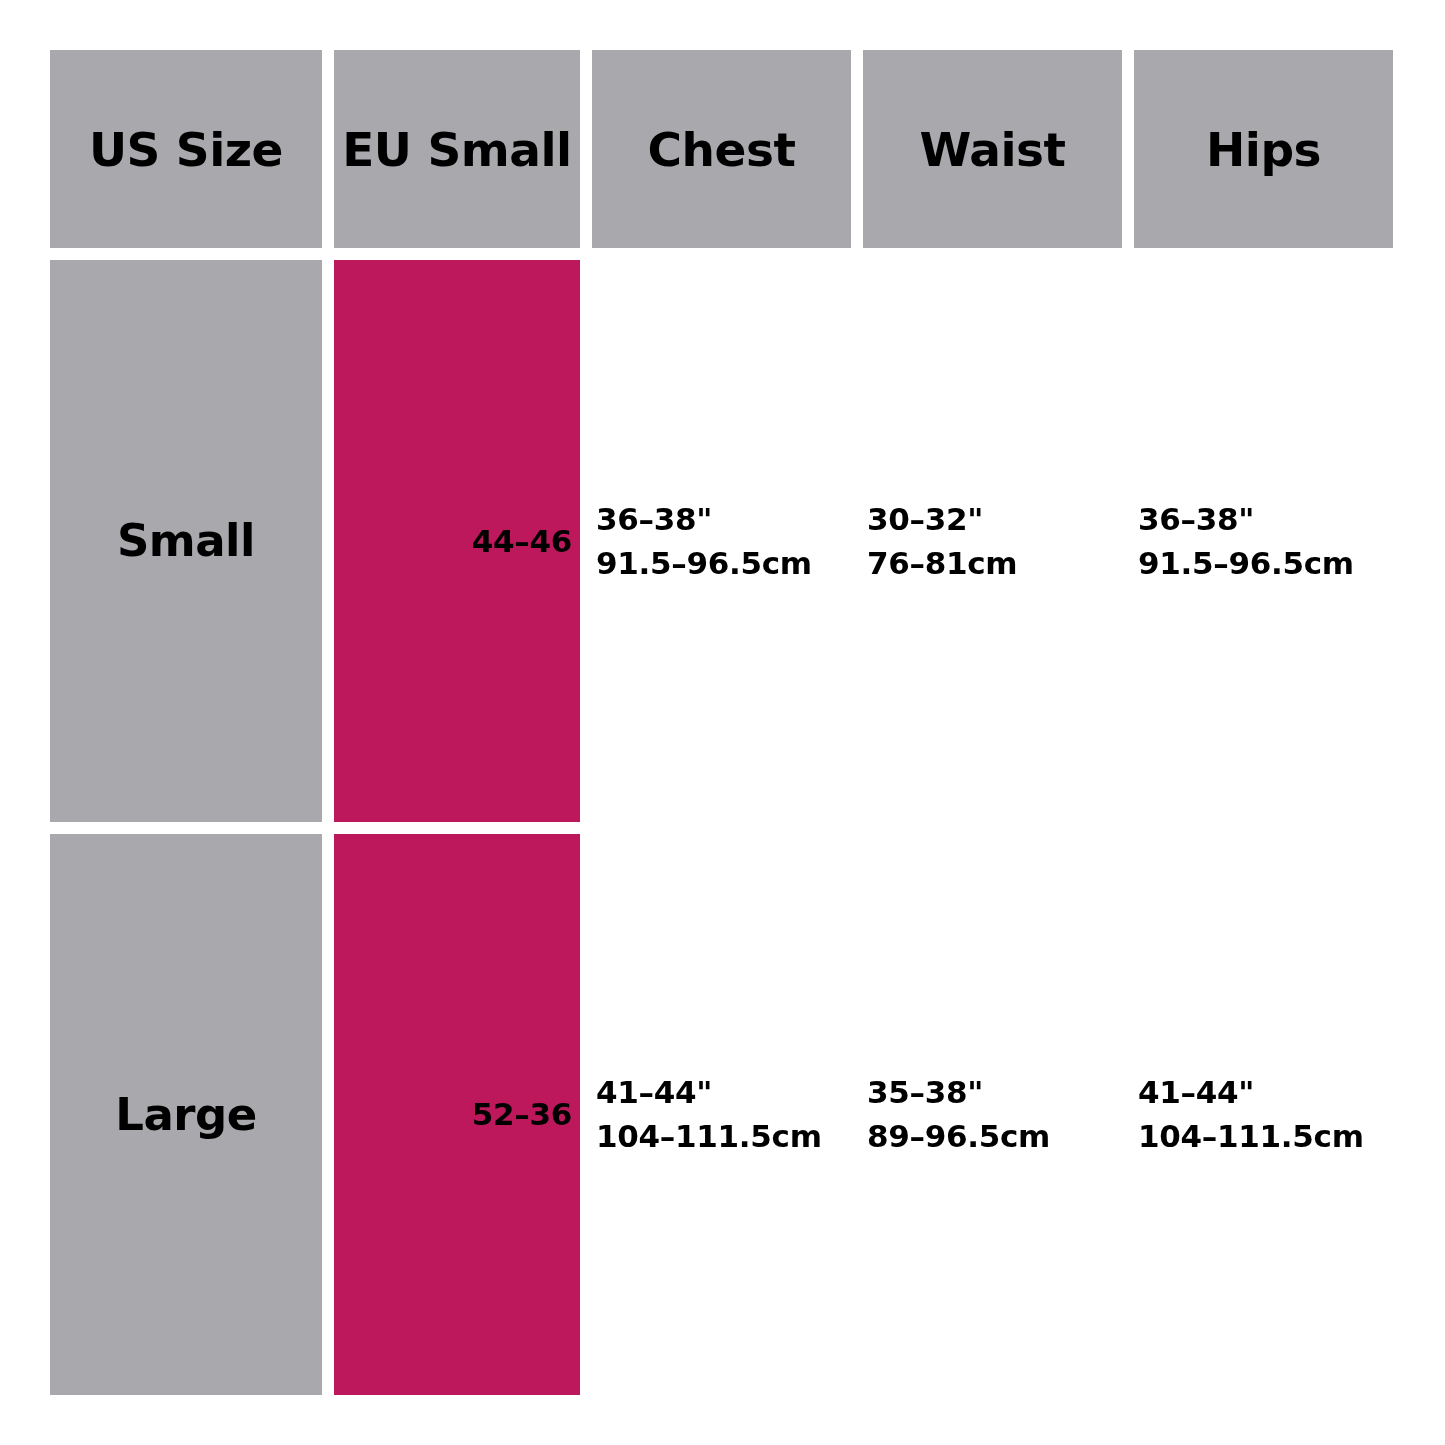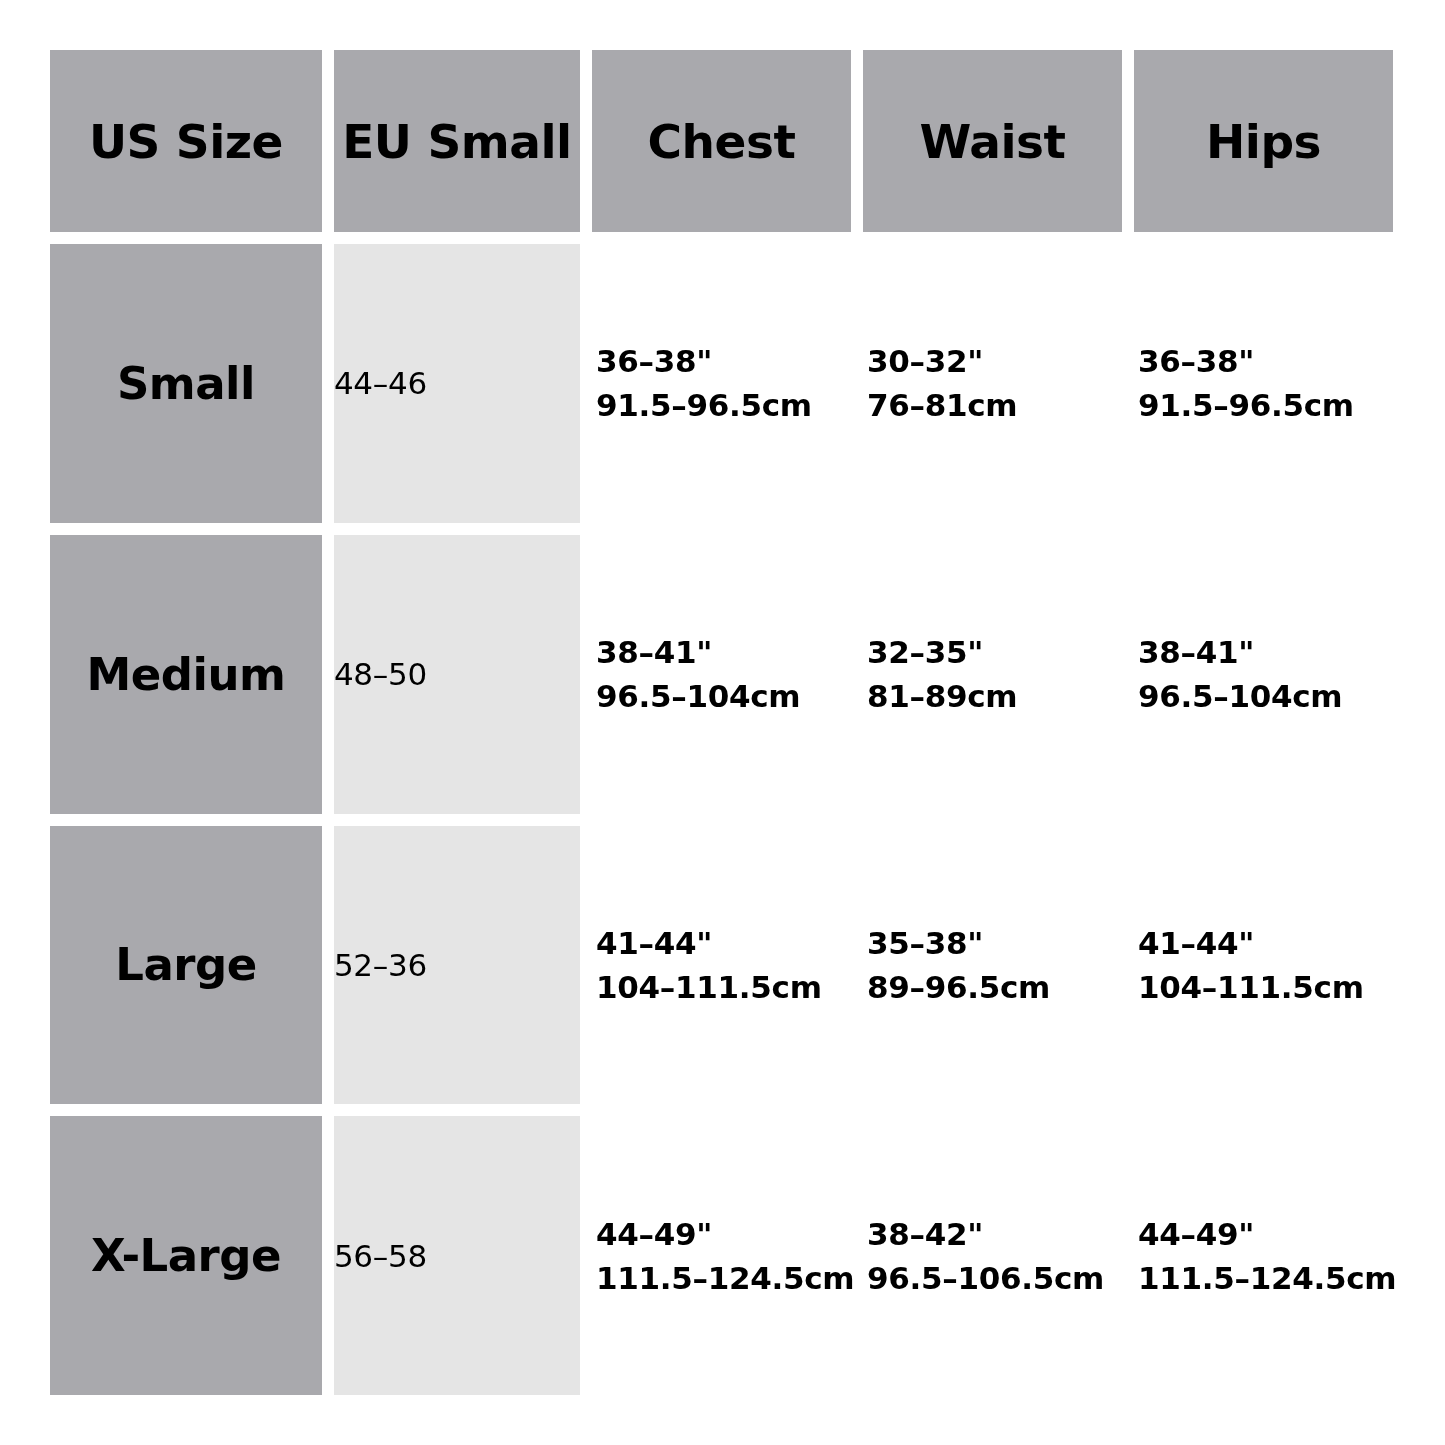--- a/index.html
+++ b/index.html
@@ -26,21 +26,21 @@
     height: 100%;
     border-collapse: separate;
     border-spacing: 12px 12px;
     table-layout: fixed;
   }
   table.size-table col.c-us   { width: 21%; }
   table.size-table col.c-eu   { width: 19%; }
   table.size-table col.c-rest { width: 20%; }
 
   th, td {
-    padding: 0;
+    padding: 8px;
     vertical-align: middle;
   }
 
   
   th.head {
     background: #a9a9ad;
     height: 182px;
     text-align: center;
     font-size: 47px;
     font-weight: bold;
@@ -67,24 +67,24 @@
     font-weight: bold;
     line-height: 1.42;
     letter-spacing: -0.3px;
     padding-left: 4px;
     white-space: nowrap;
   }
   td.meas .ln {
     display: block;
   }
   td.eu {
-    background: #e5e5e5;
-    text-align: left;
+    background: #be185d;
+    text-align: right;
     font-size: 31px;
-    font-weight: normal;
+    font-weight: bold;
     letter-spacing: -0.3px;
     white-space: nowrap;
   }
 </style>
 </head>
 <body>
 
 <div class="sheet">
   <table class="size-table">
     <colgroup>
@@ -114,62 +114,30 @@
         <td class="meas">
           <span class="ln">30–32"</span>
           <span class="ln">76–81cm</span>
         </td>
         <td class="meas">
           <span class="ln">36–38"</span>
           <span class="ln">91.5–96.5cm</span>
         </td>
       </tr>
       <tr>
-        <td class="size-cell">Medium</td>
-        <td class="eu">48–50</td>
-        <td class="meas">
-          <span class="ln">38–41"</span>
-          <span class="ln">96.5–104cm</span>
-        </td>
-        <td class="meas">
-          <span class="ln">32–35"</span>
-          <span class="ln">81–89cm</span>
-        </td>
-        <td class="meas">
-          <span class="ln">38–41"</span>
-          <span class="ln">96.5–104cm</span>
-        </td>
-      </tr>
-      <tr>
         <td class="size-cell">Large</td>
         <td class="eu">52–36</td>
         <td class="meas">
           <span class="ln">41–44"</span>
           <span class="ln">104–111.5cm</span>
         </td>
         <td class="meas">
           <span class="ln">35–38"</span>
           <span class="ln">89–96.5cm</span>
         </td>
         <td class="meas">
           <span class="ln">41–44"</span>
           <span class="ln">104–111.5cm</span>
         </td>
       </tr>
-      <tr>
-        <td class="size-cell">X-Large</td>
-        <td class="eu">56–58</td>
-        <td class="meas">
-          <span class="ln">44–49"</span>
-          <span class="ln">111.5–124.5cm</span>
-        </td>
-        <td class="meas">
-          <span class="ln">38–42"</span>
-          <span class="ln">96.5–106.5cm</span>
-        </td>
-        <td class="meas">
-          <span class="ln">44–49"</span>
-          <span class="ln">111.5–124.5cm</span>
-        </td>
-      </tr>
     </tbody>
   </table>
 </div>
 
 </body></html>

